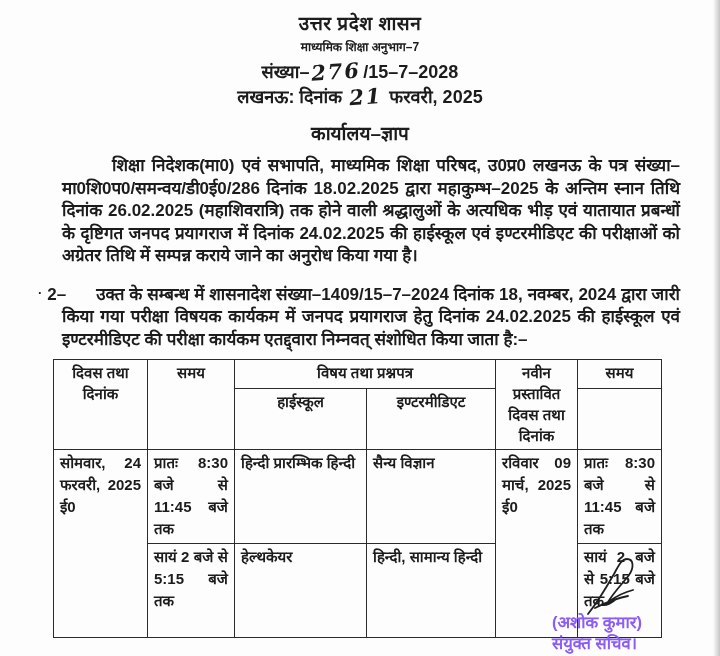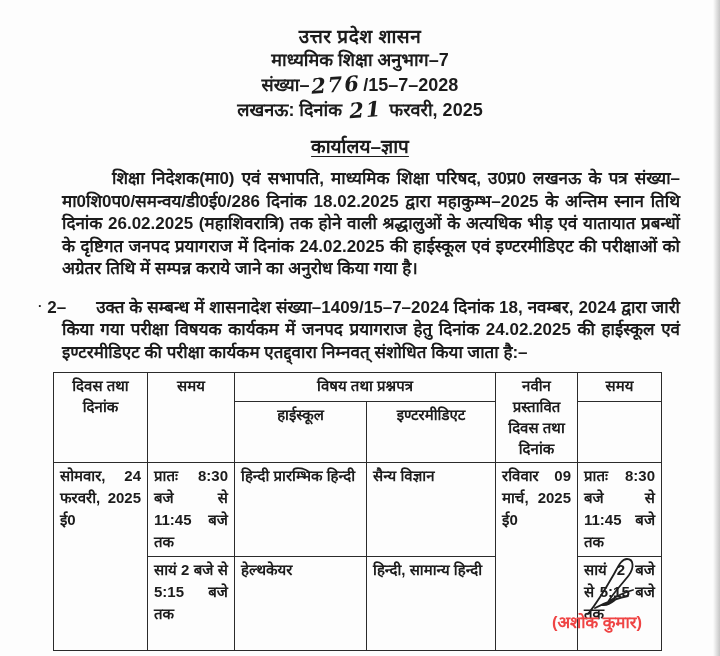--- a/index.html
+++ b/index.html
@@ -15,40 +15,39 @@
     color:#1c1c1c;
     overflow:hidden;
   }
   .scan-edge{
     position:absolute;top:0;right:0;width:7px;height:656px;
     background:linear-gradient(to right,rgba(0,0,0,0),rgba(0,0,0,0.22));
     pointer-events:none;
   }
   .header{
     text-align:center;
-    padding-top:24px;
+    padding-top:11px;
     font-weight:700;
   }
   .h-line1{font-size:19px;line-height:25px;letter-spacing:.5px;}
-  .h-line2{font-size:18px;line-height:23px;}
+  .h-line2{font-size:12px;line-height:23px;}
   .h-line3{font-size:18px;line-height:23px;}
   .h-line4{font-size:18px;line-height:23px;}
   .handwritten{
     display:inline-block;
     font-family:"DejaVu Serif",serif;
     font-style:italic;
     font-size:21px;
     letter-spacing:2px;
     transform:rotate(-4deg) translateY(1px);
     margin:0 2px;
   }
   .doc-type-wrap{text-align:center;margin-top:11px;}
   .doc-type{
     font-size:19px;font-weight:700;
-    text-decoration:underline;
     text-underline-offset:3px;
   }
   .content{padding:0 40px 0 38px;}
   .para{
     text-align:justify;
     font-size:17px;
     line-height:22.5px;
     font-weight:700;
   }
   .para1{margin-top:9px;margin-left:24px;text-indent:50px;}
@@ -77,21 +76,21 @@
   .br1 td{height:62px;line-height:22px;}
   .br2 td{height:88px;line-height:22px;margin-left:32px;}
   .sched td{text-align:justify;}
   .newday-hd{line-height:21px;}
 
   .sig{
     position:absolute;
     left:552px;top:556px;width:140px;
     font-weight:600;
     font-size:16.5px;
-    color:#ef4444;
+    color:#8b5cf6;
   }
   .sig svg{display:block;margin:0 0 -4px 30px;}
   .sig-name{line-height:21px;}
   .sig-title{line-height:21px;}
 </style>
 </head>
 <body>
 
 <div class="page">
 
@@ -148,16 +147,17 @@
       </tr>
     </tbody>
       </table>
   </div>
 
   <div class="sig">
     <svg width="72" height="60" viewBox="0 0 72 60">
       <path d="M6 58 C14 48 24 32 32 18 C36 11 39 3 45 3 C52 3 52 12 47 19 C41 27 32 36 26 46 C33 41 43 36 51 34 M13 52 C23 47 35 42 46 40 M20 49 C25 50 29 47 33 44" stroke="#1f1f1f" stroke-width="1.8" fill="none" stroke-linecap="round" stroke-linejoin="round"></path>
     </svg>
     <div class="sig-name">(अशोक कुमार)</div>
+    <div class="sig-title">संयुक्त सचिव।</div>
   </div>
 
   <div class="scan-edge"></div>
 </div>
 
 </body></html>

